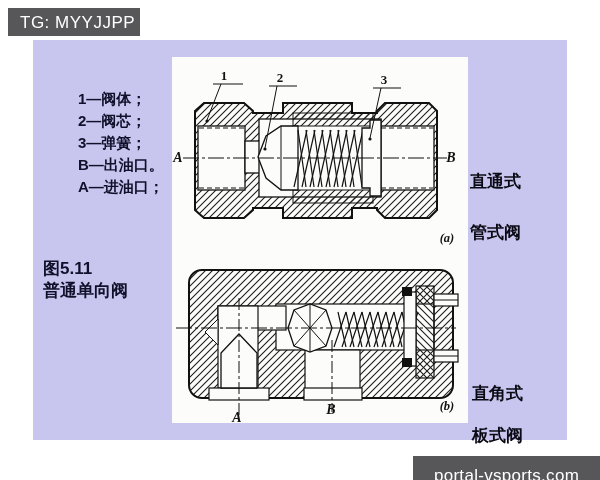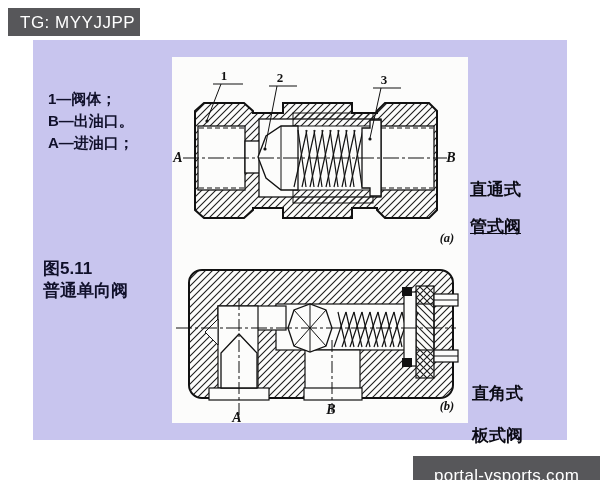--- a/index.html
+++ b/index.html
@@ -15,31 +15,31 @@
   }
   .panel{
     position:absolute;left:33px;top:40px;width:534px;height:400px;
     background:#c8c5ee;
   }
   .canvas{
     position:absolute;left:172px;top:57px;width:296px;height:366px;
     background:#fcfcfb;
   }
   .legend{
-    position:absolute;left:48px;top:88px;
+    position:absolute;left:78px;top:88px;
     color:#10102a;font-size:15px;font-weight:bold;line-height:22px;
     white-space:nowrap;
   }
   .fig-caption{
     position:absolute;left:43px;top:258px;width:140px;text-align:left;
     color:#10102a;font-weight:bold;font-size:17px;line-height:22px;
   }
   .type-labels{position:absolute;color:#0a0a14;font-weight:bold;font-size:17px;white-space:nowrap;}
-  .type-labels.a{left:470px;top:178px;}
-  .type-labels.a .l2{margin-top:14px;text-decoration:underline;}
+  .type-labels.a{left:470px;top:170px;}
+  .type-labels.a .l2{margin-top:28px;}
   .type-labels.b{left:472px;top:350px;margin-top:32px;}
   .type-labels.b .l2{margin-top:19px;text-align:center;}
   .site-watermark{
     position:absolute;left:413px;top:456px;width:187px;height:39px;
     background:#57575a;color:#ffffff;font-size:17px;line-height:39px;
     text-align:center;letter-spacing:.3px;
   }
   svg{display:block;}
   .lbl-num{font-family:"Liberation Serif",serif;font-size:13px;font-weight:bold;fill:#111;}
   .lbl-port{font-family:"Liberation Serif",serif;font-size:14px;font-weight:bold;font-style:italic;fill:#111;}
@@ -49,20 +49,22 @@
 <body>
 
 <div class="tg-banner">
   <span>TG: MYYJJPP</span>
 </div>
 
 <div class="panel"></div>
 
 <div class="legend">
   <div>1—阀体；</div>
+  <div>2—阀芯；</div>
+  <div>3—弹簧；</div>
   <div>B—出油口。</div>
   <div>A—进油口；</div>
 </div>
 
 <div class="fig-caption">
   <div>图5.11</div>
   <div>普通单向阀</div>
 </div>
 
 <div class="canvas">

